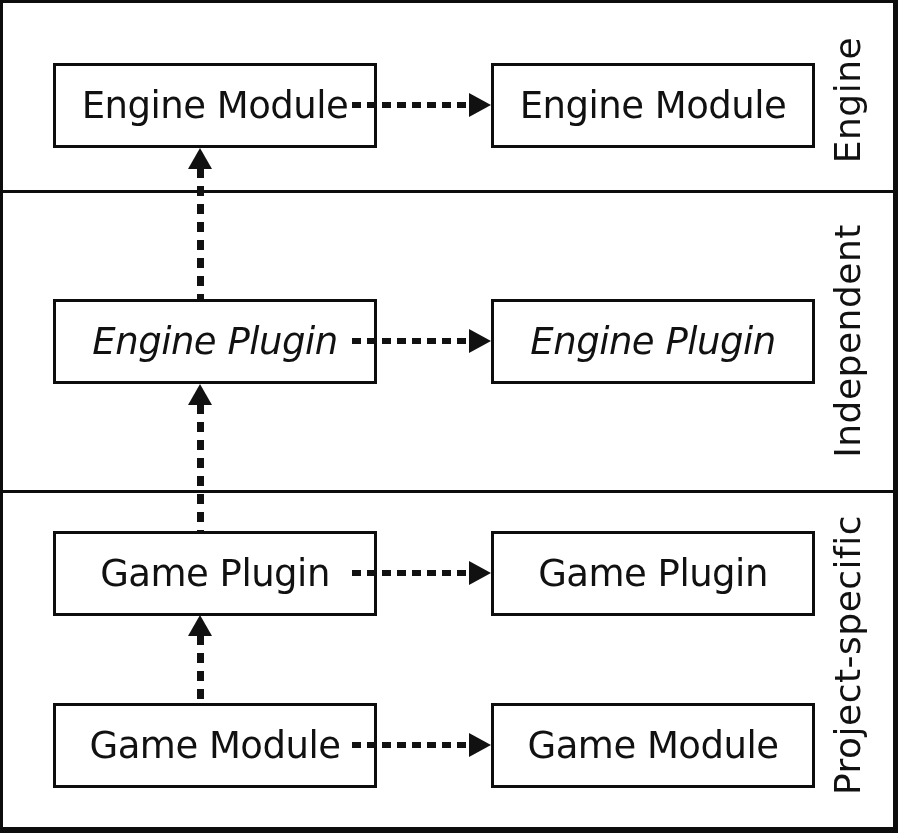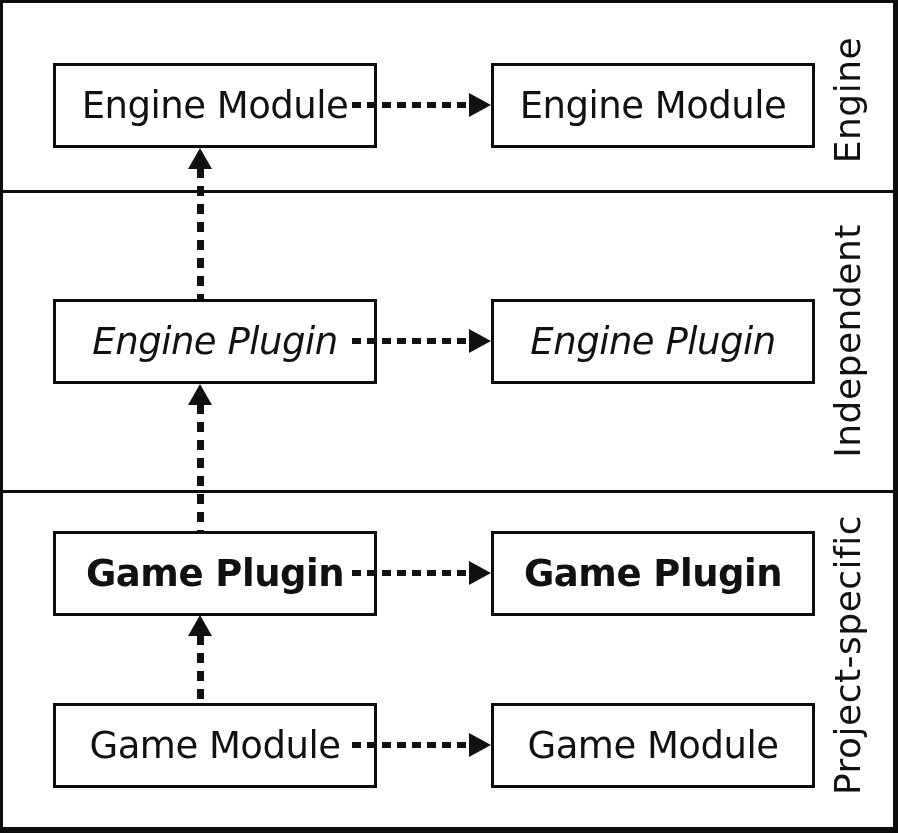--- a/index.html
+++ b/index.html
@@ -56,21 +56,21 @@
     justify-content: center;
     font-size: 37px;
     letter-spacing: -0.5px;
     white-space: nowrap;
     color: #111111;
   }
   .col-left  { left: 50px; }
   .col-right { left: 488px; }
   .row-0 { top: 60px; }
   .row-1 { top: 296px; font-style: italic; }
-  .row-2 { top: 528px; font-weight: bold; }
+  .row-2 { top: 528px; }
   .row-3 { top: 700px; }
 
   
   .h-line {
     position: absolute;
     left: 349px;
     width: 119px;
     height: 6px;
     background: repeating-linear-gradient(90deg,
       #111111 0px, #111111 9px,

